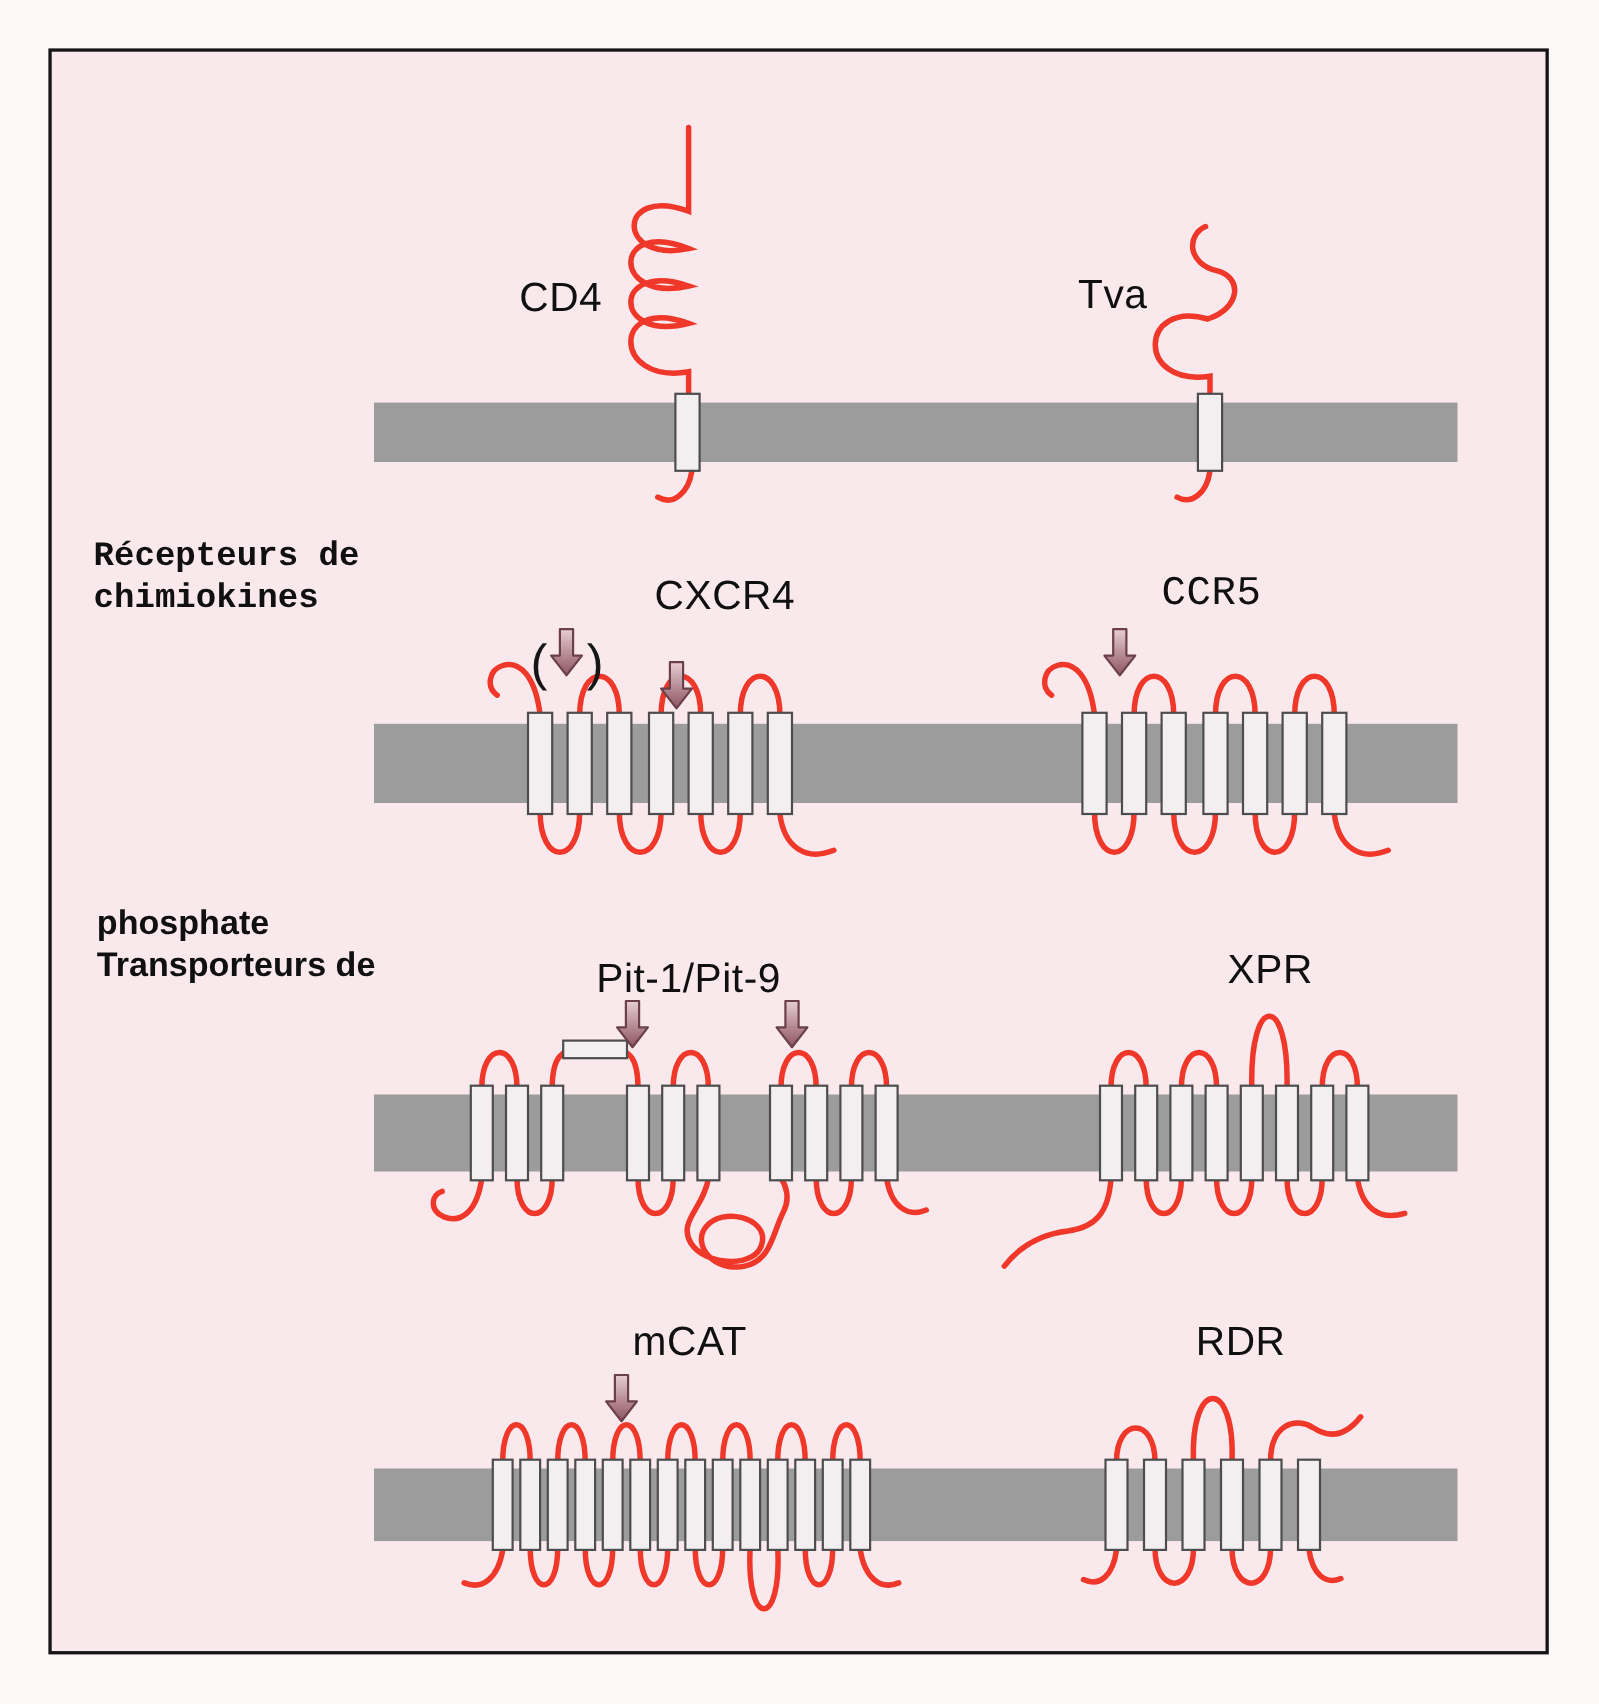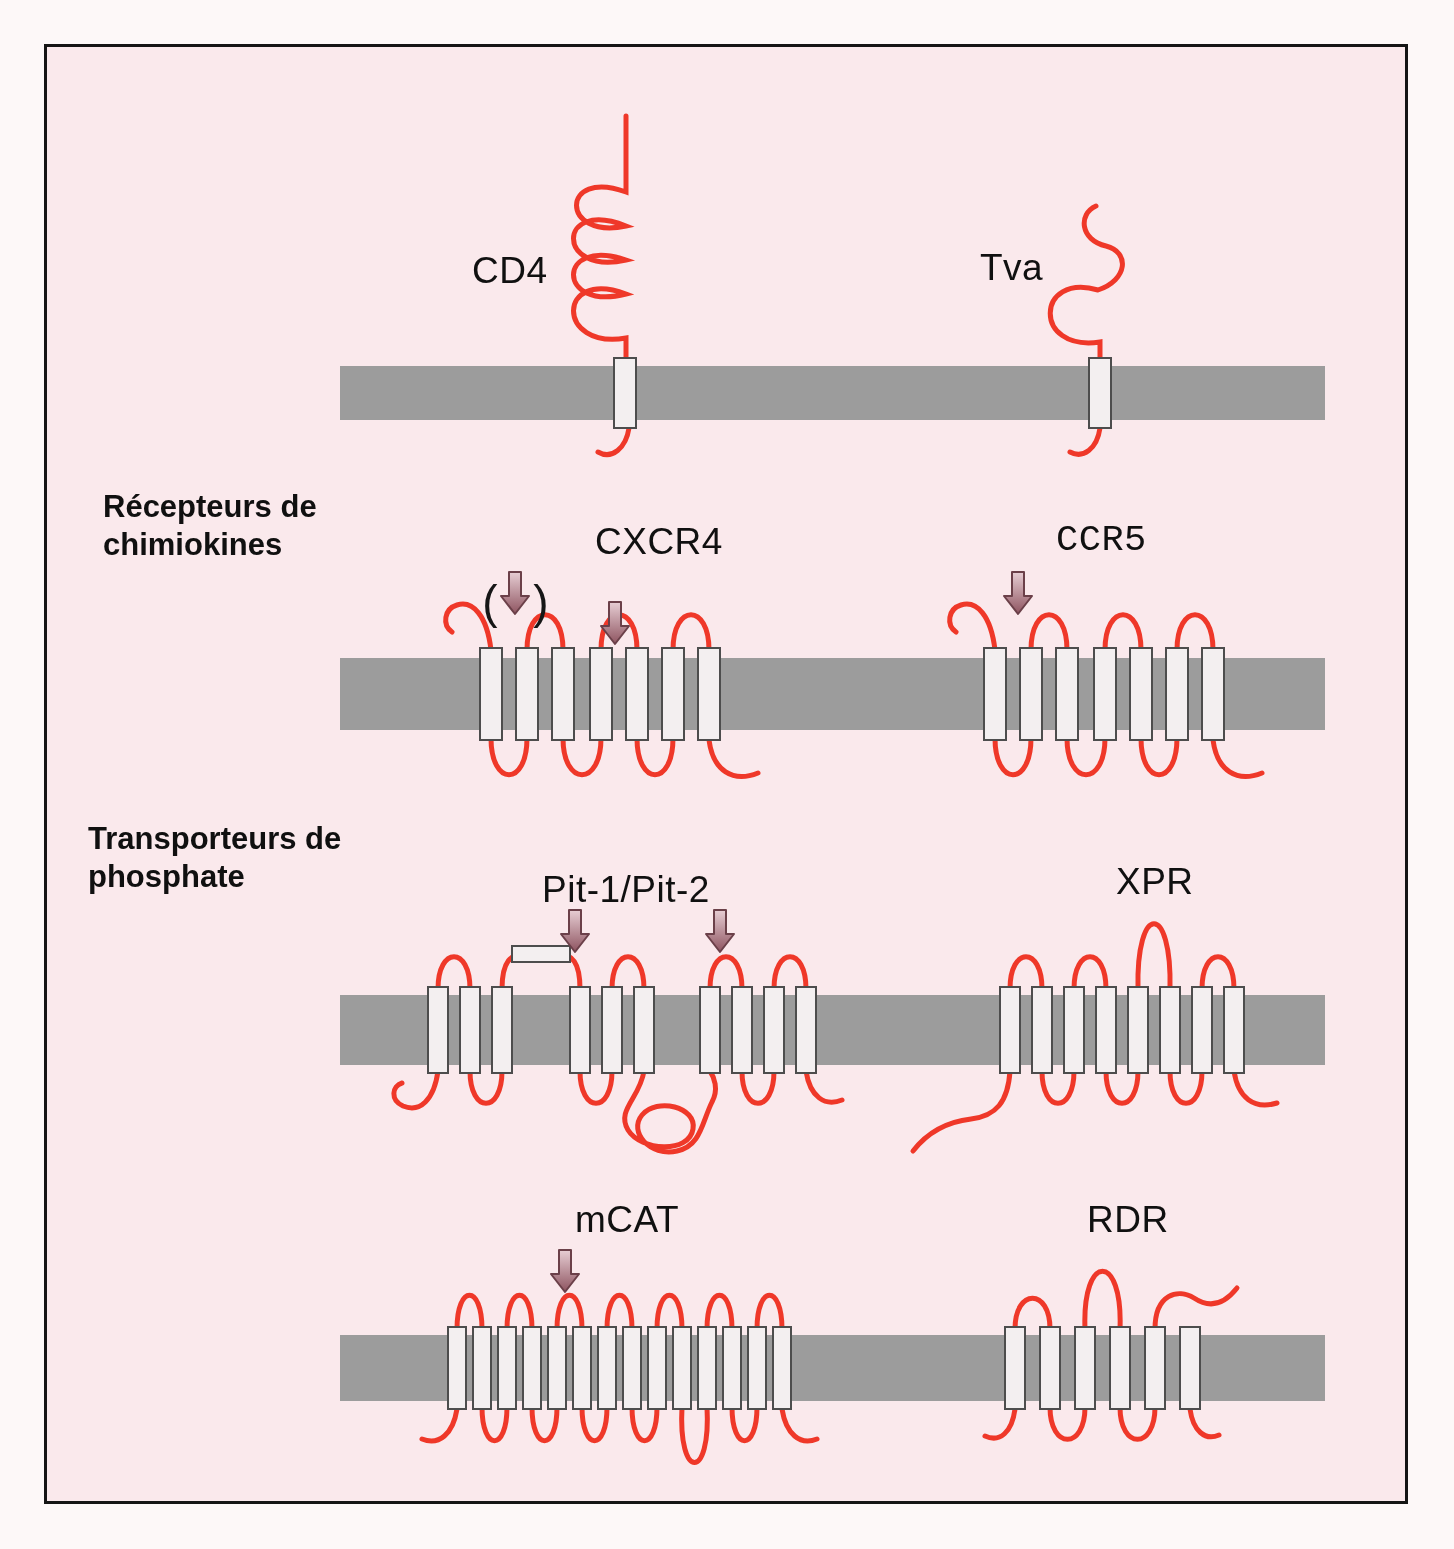--- a/index.html
+++ b/index.html
@@ -196,29 +196,29 @@
         <rect class="tm" x="1180" y="1327" width="20" height="82"></rect>
       </g>
 
       <use href="#blkArrow" class="arrow" transform="translate(565,1250)"></use>
     </g>
   </svg>
 
   <div class="lbl protein" style="left:472px;top:250px;">CD4</div>
   <div class="lbl protein" style="left:980px;top:247px;">Tva</div>
 
-  <div class="lbl category" style="left:103px;top:488px;">
+  <div class="lbl category" style="left:85px;top:488px;font-family:Liberation Mono, monospace;">
     <span>Récepteurs de</span>
     <span>chimiokines</span>
   </div>
   <div class="lbl protein" style="left:557px;top:521px;margin-left:38px;">CXCR4</div>
   <div class="lbl protein" style="left:1056px;top:519px;font-family:Liberation Mono, monospace;">CCR5</div>
 
   <div class="lbl category" style="left:88px;top:820px;">
+    <span>phosphate</span>
     <span>Transporteurs de</span>
-    <span>phosphate</span>
   </div>
-  <div class="lbl protein" style="left:542px;top:869px;">Pit-1/Pit-2</div>
+  <div class="lbl protein" style="left:542px;top:869px;">Pit-1/Pit-9</div>
   <div class="lbl protein" style="left:1116px;top:861px;">XPR</div>
 
   <div class="lbl protein" style="left:575px;top:1199px;">mCAT</div>
   <div class="lbl protein" style="left:1087px;top:1199px;">RDR</div>
 </div>
 
 </body></html>

